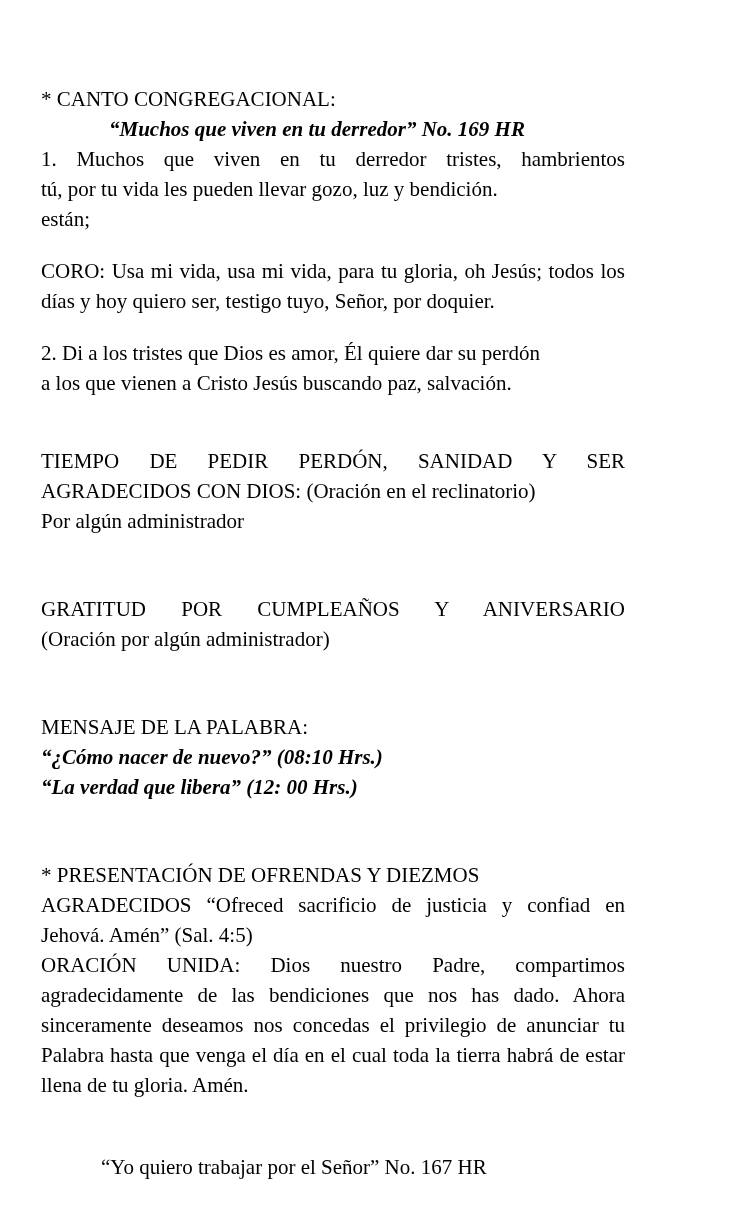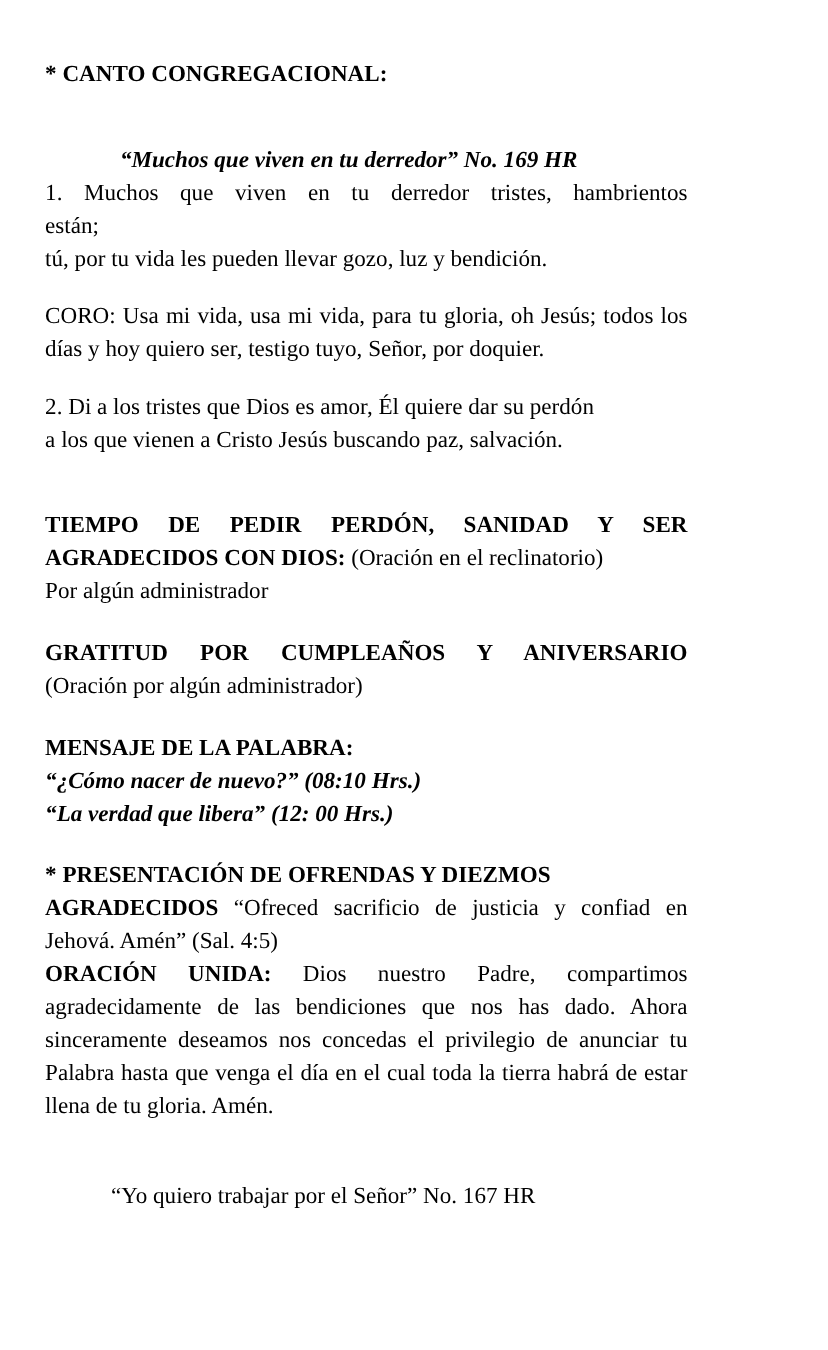--- a/index.html
+++ b/index.html
@@ -20,38 +20,38 @@
     left: 41px;
     top: 52px;
     width: 584px;
     font-size: 21px;
     line-height: 30px;
   }
   .block { margin: 0; padding: 0; }
   .just { text-align: justify; text-align-last: left; }
   .just-all { text-align: justify; text-align-last: justify; }
   .left { text-align: left; }
-  .b { font-weight: bold; }
+  .b { font-weight: normal; margin-top: 32px; }
   .bi { font-weight: bold; font-style: italic; }
-  .indent-title { padding-left: 68px; margin-top: 48px; }
+  .indent-title { padding-left: 68px; }
   .indent-title2 { padding-left: 60px; }
   .gap-md { height: 22px; }
   .gap-lg { height: 26px; }
 </style>
 </head>
 <body>
 
 <div class="page">
 
   <div>
     <div class="block b left">* CANTO CONGREGACIONAL:</div>
     <div class="block bi left indent-title">“Muchos que viven en tu derredor” No. 169 HR</div>
     <div class="block just-all">1. Muchos que viven en tu derredor tristes,  hambrientos</div>
+    <div class="block left">tú, por tu vida les pueden llevar gozo, luz y bendición.</div>
     <div class="block left">están;</div>
-    <div class="block left">tú, por tu vida les pueden llevar gozo, luz y bendición.</div>
 
     <div class="gap-md"></div>
 
     <div class="block just"><span>CORO:</span> <span>Usa mi vida, usa mi vida, para tu gloria, oh Jesús; todos los días y hoy quiero ser, testigo tuyo, Señor, por doquier.</span></div>
 
     <div class="gap-md"></div>
 
     <div class="block left">2. Di a los tristes que Dios es amor, Él quiere dar su perdón</div>
     <div class="block left">a los que vienen a Cristo Jesús buscando paz, salvación.</div>
 

